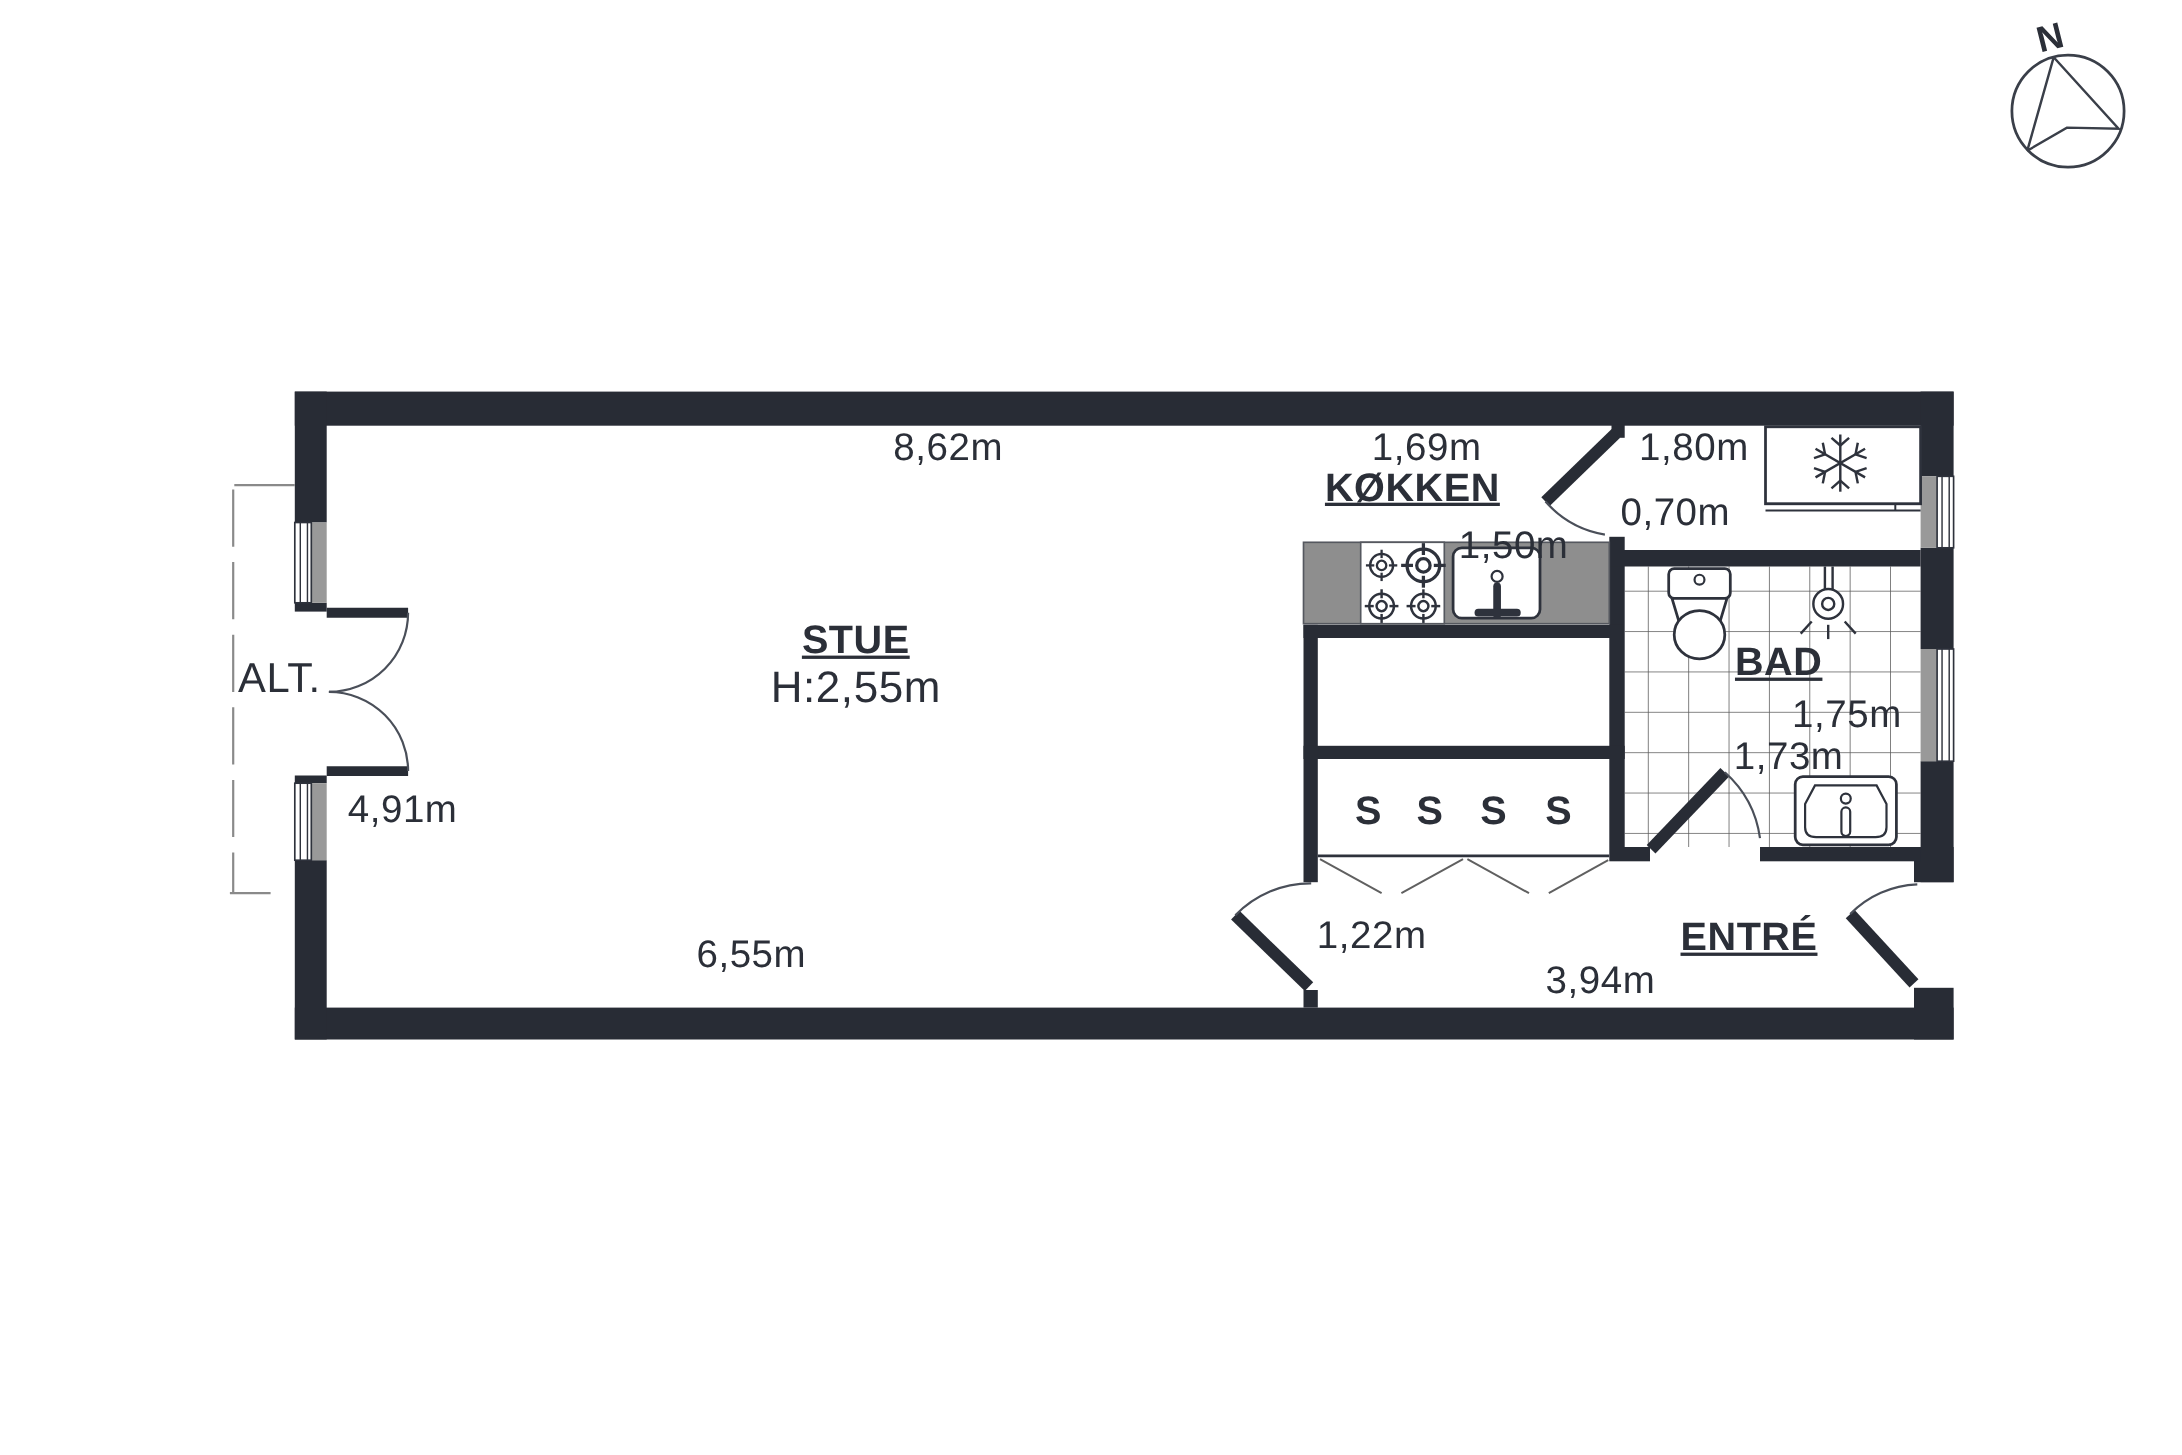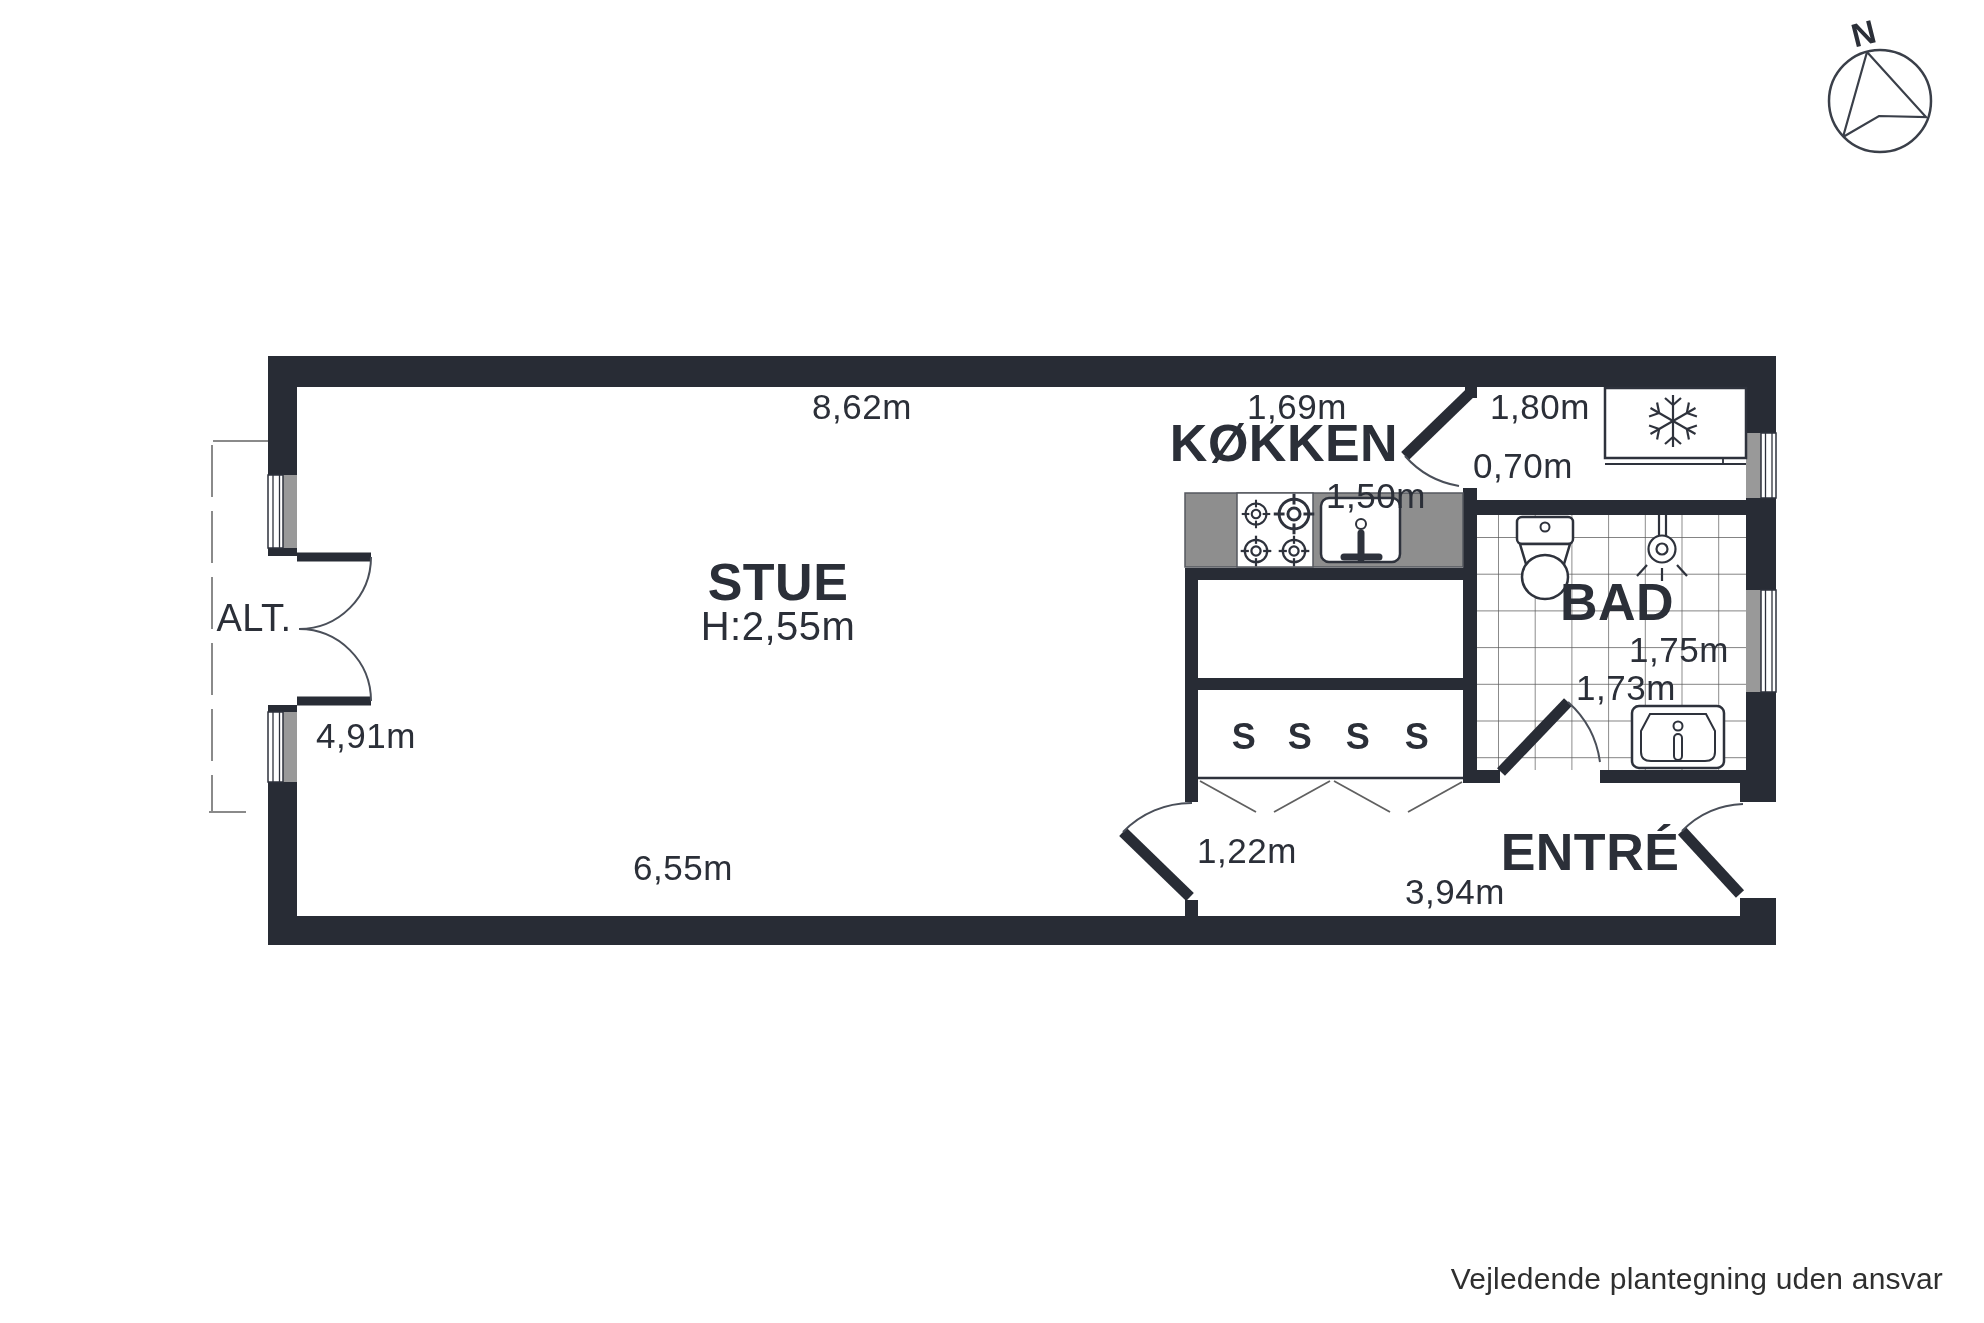--- a/index.html
+++ b/index.html
@@ -2,21 +2,21 @@
 <html><head>
 <meta charset="utf-8">
 <style>
   html,body{margin:0;padding:0;background:#fff;}
   body{width:1984px;height:1323px;position:relative;overflow:hidden;
        font-family:"Liberation Sans", sans-serif;color:#2b2f38;}
   .canvas{position:absolute;inset:0;}
   svg.plan{position:absolute;left:0;top:0;}
   .lbl{position:absolute;transform:translate(-50%,-50%);white-space:nowrap;
        color:#2b2f38;letter-spacing:0.5px;}
-  .room{font-size:52px;font-weight:600;}
+  .room{font-size:36px;font-weight:600;text-decoration:underline;}
   .room-sm{font-size:38px;font-weight:500;}
   .meas{font-size:35px;font-weight:500;}
   .hlabel{font-size:40px;font-weight:500;}
   .s-letter{font-size:36px;font-weight:600;}
   .north{font-size:33px;font-weight:700;transform:translate(-50%,-50%) rotate(-14deg);}
   .disclaimer{position:absolute;right:41px;top:1262px;font-size:30px;font-weight:400;
        color:#2f2f2f;letter-spacing:0.2px;}
 </style>
 </head>
 <body>
@@ -203,14 +203,13 @@
   <div class="lbl meas" style="left:1455px;top:892px">3,94m</div>
   <div class="lbl room" style="left:1590px;top:852px">ENTRÉ</div>
 
   <div class="lbl s-letter" style="left:1244px;top:737px">S</div>
   <div class="lbl s-letter" style="left:1300px;top:737px">S</div>
   <div class="lbl s-letter" style="left:1358px;top:737px">S</div>
   <div class="lbl s-letter" style="left:1417px;top:737px">S</div>
 
   <div class="lbl north" style="left:1864px;top:34px">N</div>
 
-  <div class="disclaimer">Vejledende plantegning uden ansvar</div>
 </div>
 
 </body></html>

